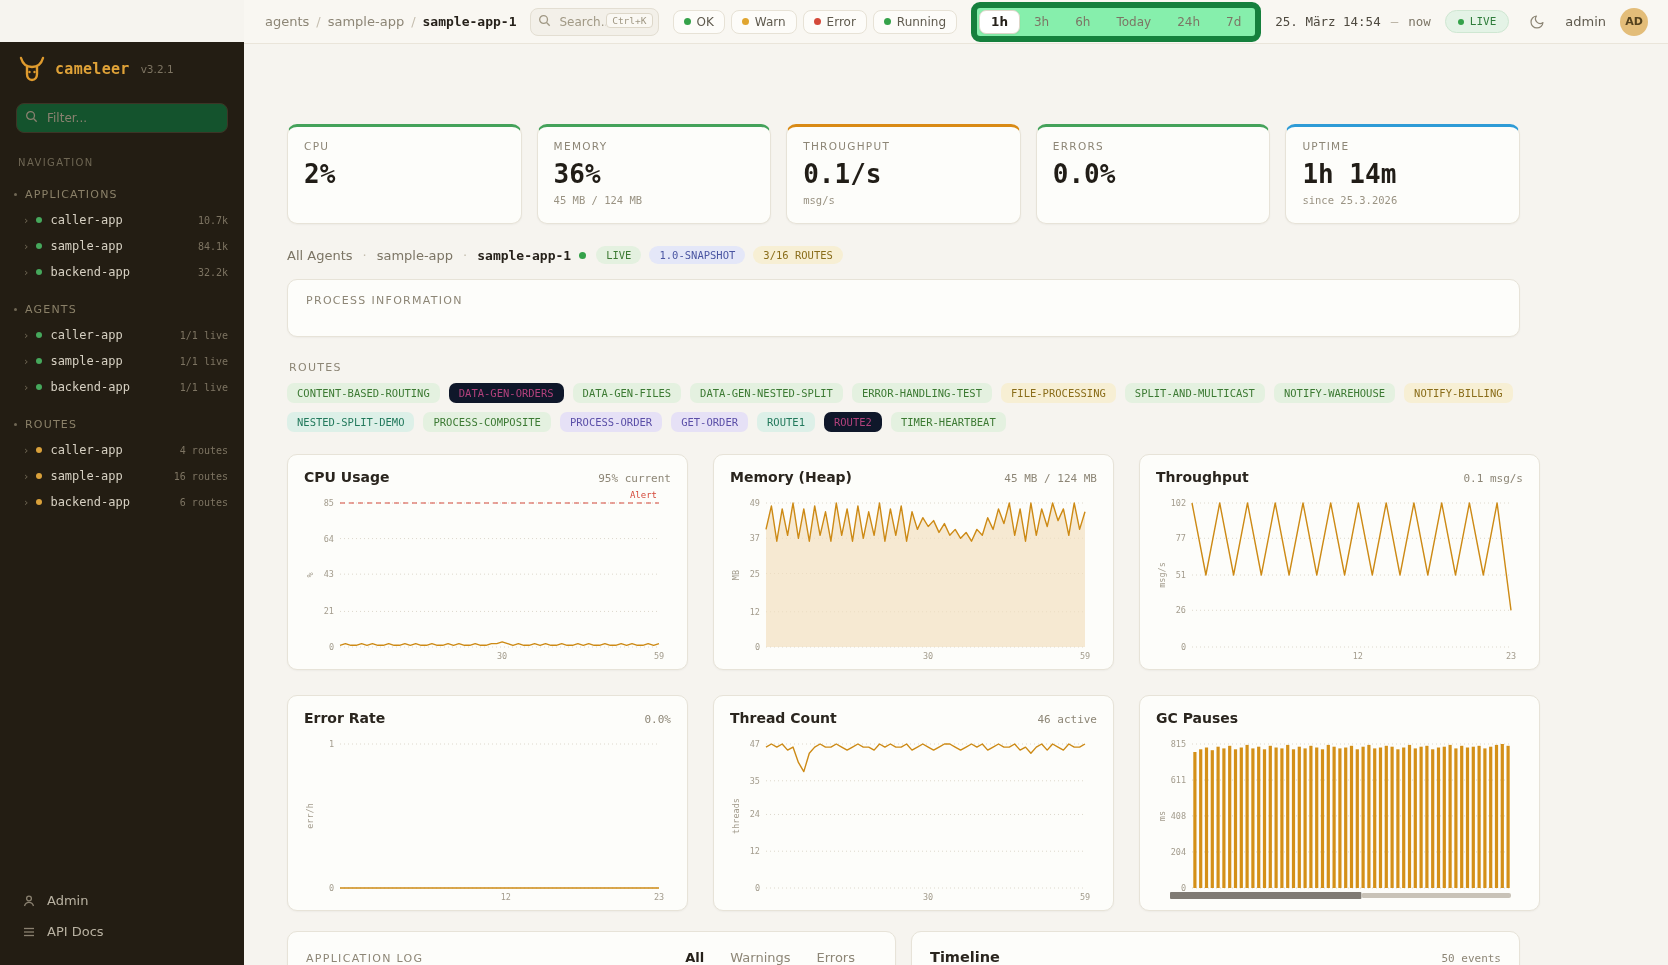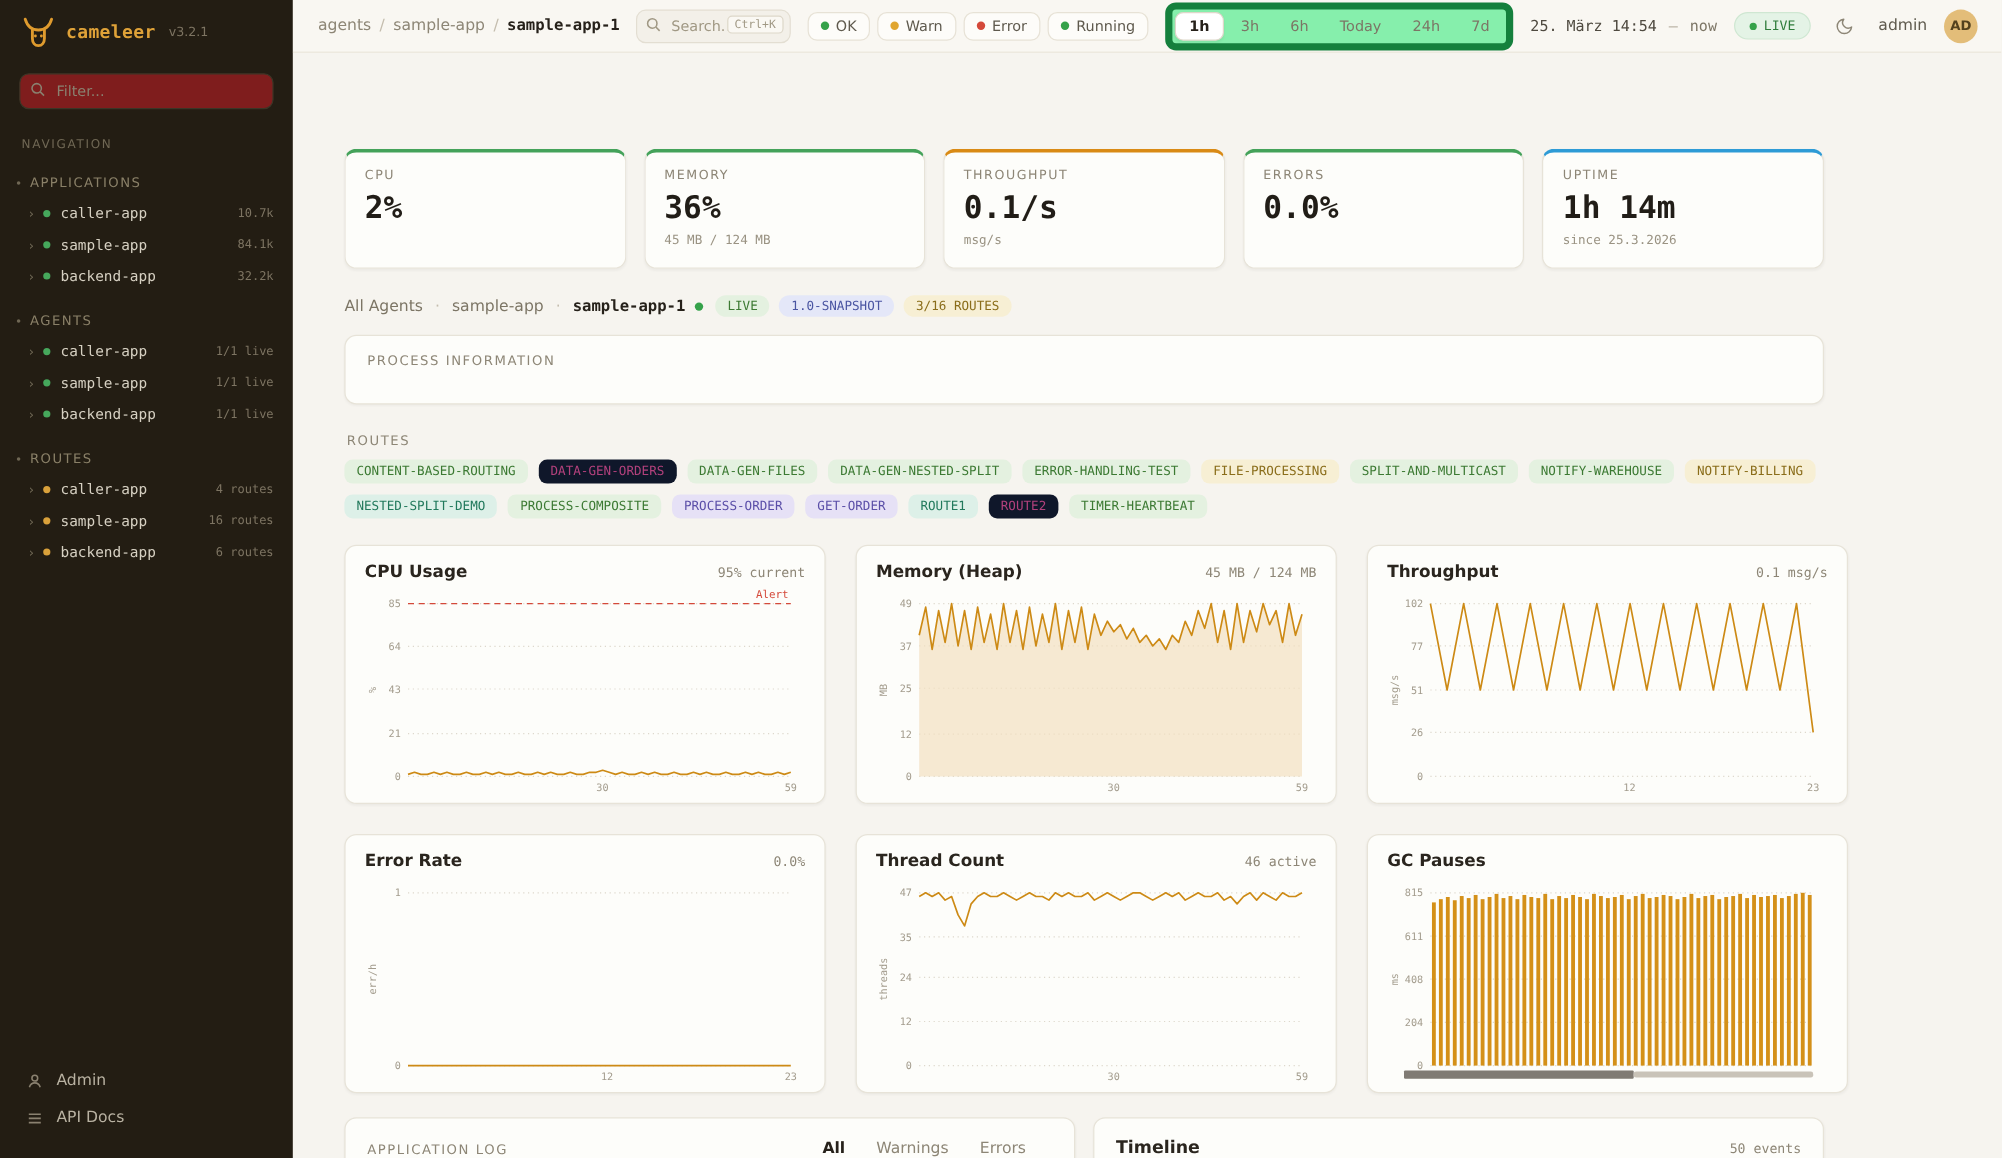--- a/index.html
+++ b/index.html
@@ -1,26 +1,26 @@
 <!DOCTYPE html>
 <html><head>
 <meta charset="utf-8">
 <style>
   * { margin:0; padding:0; box-sizing:border-box; }
   html,body { width:1668px; height:965px; overflow:hidden; background:#f6f4ef;
     font-family:"DejaVu Sans","Liberation Sans",sans-serif; color:#2e2921; }
   .app { display:flex; height:100%; }
 
   
-  .sidebar { width:244px; min-width:244px; background:#231d13; color:#cfc9bb; display:flex; flex-direction:column; }
+  .sidebar { width:244px; min-width:244px; background:#231d13; color:#cfc9bb; display:flex; flex-direction:column;margin-top:42px; }
   .sb-logo { display:flex; align-items:center; gap:9px; padding:13px 18px 10px; }
   .sb-brand { font-family:"DejaVu Sans Mono",monospace; font-weight:bold; font-size:15px; color:#dfa238; letter-spacing:.3px; }
   .sb-ver { font-size:10.5px; color:#7d7462; margin-left:2px; }
   .sb-filter { margin:10px 16px 4px; position:relative; }
-  .sb-filter input { width:100%; background:#7f1d1d; border:1px solid #3c3526; border-radius:8px;
+  .sb-filter input { width:100%; background:#14532d; border:1px solid #3c3526; border-radius:8px;
     color:#cfc9bb; font-size:12px; padding:7px 10px 7px 30px; outline:none; font-family:inherit; }
   .sb-filter input::placeholder { color:#8a8170; }
   .sb-filter .mag { position:absolute; left:9px; top:7px; }
   .sb-navlabel { padding:20px 18px 2px; font-size:10px; letter-spacing:1.4px; color:#6f6754; }
   .sb-section { margin-top:12px; }
   .sb-sec-title { display:flex; align-items:center; gap:8px; padding:6px 18px 6px 14px;
     font-size:11px; letter-spacing:1.2px; color:#8a8068; cursor:pointer; }
   .sb-sec-dot { width:3px; height:3px; border-radius:50%; background:#6f6754; }
   .sb-item { display:flex; align-items:center; gap:8px; padding:6px 16px 6px 24px; cursor:pointer;
     font-family:"DejaVu Sans Mono",monospace; font-size:12px; color:#d6d0c2; }

